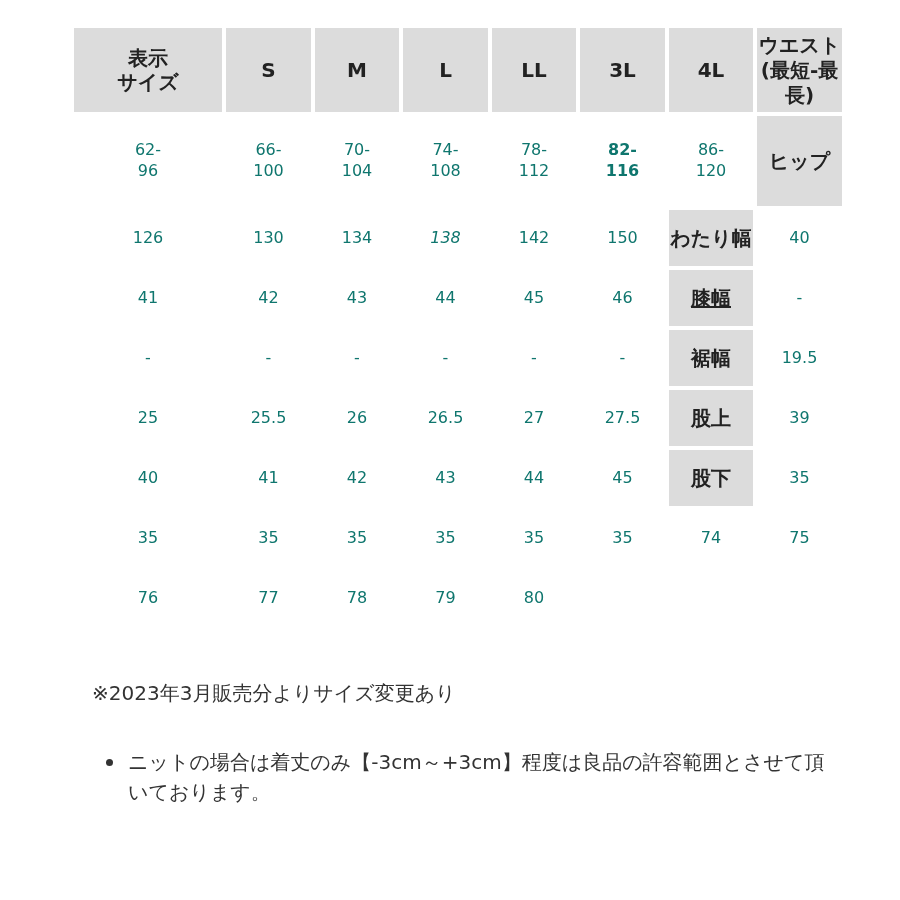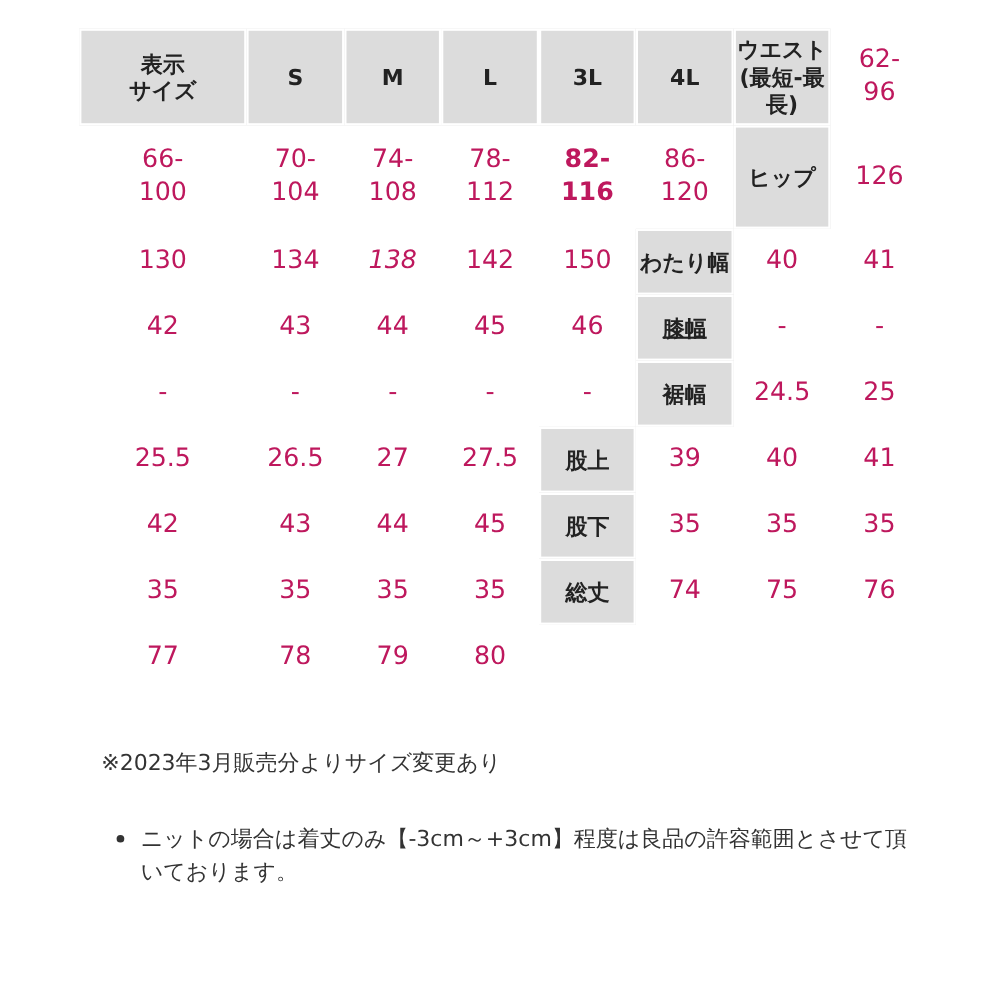--- a/index.html
+++ b/index.html
@@ -5,35 +5,36 @@
   html, body { margin:0; padding:0; background:#ffffff; }
   body { width:900px; height:900px; position:relative; overflow:hidden;
          font-family:"DejaVu Sans","Liberation Sans",sans-serif; color:#333; }
   .table { position:absolute; left:72px; top:26px; display:grid;
            grid-template-columns:152px 89px 88px 89px 88px 89px 88px 89px;
            grid-template-rows:88px 94px 60px 60px 60px 60px 60px 60px 60px; }
   .cell { display:flex; align-items:center; justify-content:center; text-align:center;
           box-sizing:border-box; }
   .hdr { background:#dcdcdc; border:2px solid #ffffff; font-weight:bold; color:#222; font-size:20px; line-height:1.2; }
   .rowh { background:#dcdcdc; border:2px solid #ffffff; font-weight:bold; color:#222; font-size:20px; line-height:1.25; }
-  .val { font-size:23px; color:#be185d; line-height:1.3; }
+  .val { font-size:16px; color:#0f766e; line-height:1.3; }
   .notes { position:absolute; left:92px; top:678px; width:740px; font-size:20px; color:#333; line-height:30px; }
   .note-title { margin-bottom:39px; }
   .bullet { position:relative; padding-left:36px; margin-bottom:32px; }
   .bullet-dot { position:absolute; left:14px; top:12px; width:7px; height:7px; border-radius:50%; background:#333; }
 </style>
 </head>
 <body>
 
 <div class="table" id="tbl">
     <div class="cell hdr" style="white-space: pre-line;">表示
 サイズ</div>
     <div class="cell hdr" style="white-space: pre-line;">S</div>
     <div class="cell hdr" style="white-space: pre-line;">M</div>
     <div class="cell hdr" style="white-space: pre-line;">L</div>
+    <div class="cell hdr" style="white-space: pre-line;">LL</div>
     <div class="cell hdr" style="white-space: pre-line;">3L</div>
     <div class="cell hdr" style="white-space: pre-line;">4L</div>
     <div class="cell rowh" style="white-space: pre-line;">ウエスト
 (最短-最長)</div>
     <div class="cell val" style="white-space: pre-line;">62-
 96</div>
     <div class="cell val" style="white-space: pre-line;">66-
 100</div>
     <div class="cell val" style="white-space: pre-line;">70-
 104</div>
@@ -62,43 +63,43 @@
     <div class="cell val" style="white-space: pre-line;">46</div>
     <div class="cell rowh" style="white-space: pre-line; text-decoration: underline;">膝幅</div>
     <div class="cell val" style="white-space: pre-line;">-</div>
     <div class="cell val" style="white-space: pre-line;">-</div>
     <div class="cell val" style="white-space: pre-line;">-</div>
     <div class="cell val" style="white-space: pre-line;">-</div>
     <div class="cell val" style="white-space: pre-line;">-</div>
     <div class="cell val" style="white-space: pre-line;">-</div>
     <div class="cell val" style="white-space: pre-line;">-</div>
     <div class="cell rowh" style="white-space: pre-line;">裾幅</div>
-    <div class="cell val" style="white-space: pre-line;">24.5</div>
+    <div class="cell val" style="white-space: pre-line;">19.5</div>
     <div class="cell val" style="white-space: pre-line;">25</div>
     <div class="cell val" style="white-space: pre-line;">25.5</div>
+    <div class="cell val" style="white-space: pre-line;">26</div>
     <div class="cell val" style="white-space: pre-line;">26.5</div>
     <div class="cell val" style="white-space: pre-line;">27</div>
     <div class="cell val" style="white-space: pre-line;">27.5</div>
     <div class="cell rowh" style="white-space: pre-line;">股上</div>
     <div class="cell val" style="white-space: pre-line;">39</div>
     <div class="cell val" style="white-space: pre-line;">40</div>
     <div class="cell val" style="white-space: pre-line;">41</div>
     <div class="cell val" style="white-space: pre-line;">42</div>
     <div class="cell val" style="white-space: pre-line;">43</div>
     <div class="cell val" style="white-space: pre-line;">44</div>
     <div class="cell val" style="white-space: pre-line;">45</div>
     <div class="cell rowh" style="white-space: pre-line;">股下</div>
     <div class="cell val" style="white-space: pre-line;">35</div>
     <div class="cell val" style="white-space: pre-line;">35</div>
     <div class="cell val" style="white-space: pre-line;">35</div>
     <div class="cell val" style="white-space: pre-line;">35</div>
     <div class="cell val" style="white-space: pre-line;">35</div>
     <div class="cell val" style="white-space: pre-line;">35</div>
     <div class="cell val" style="white-space: pre-line;">35</div>
-    <div class="cell rowh" style="white-space: pre-line;">総丈</div>
     <div class="cell val" style="white-space: pre-line;">74</div>
     <div class="cell val" style="white-space: pre-line;">75</div>
     <div class="cell val" style="white-space: pre-line;">76</div>
     <div class="cell val" style="white-space: pre-line;">77</div>
     <div class="cell val" style="white-space: pre-line;">78</div>
     <div class="cell val" style="white-space: pre-line;">79</div>
     <div class="cell val" style="white-space: pre-line;">80</div>
   </div>
 
 <div class="notes">

